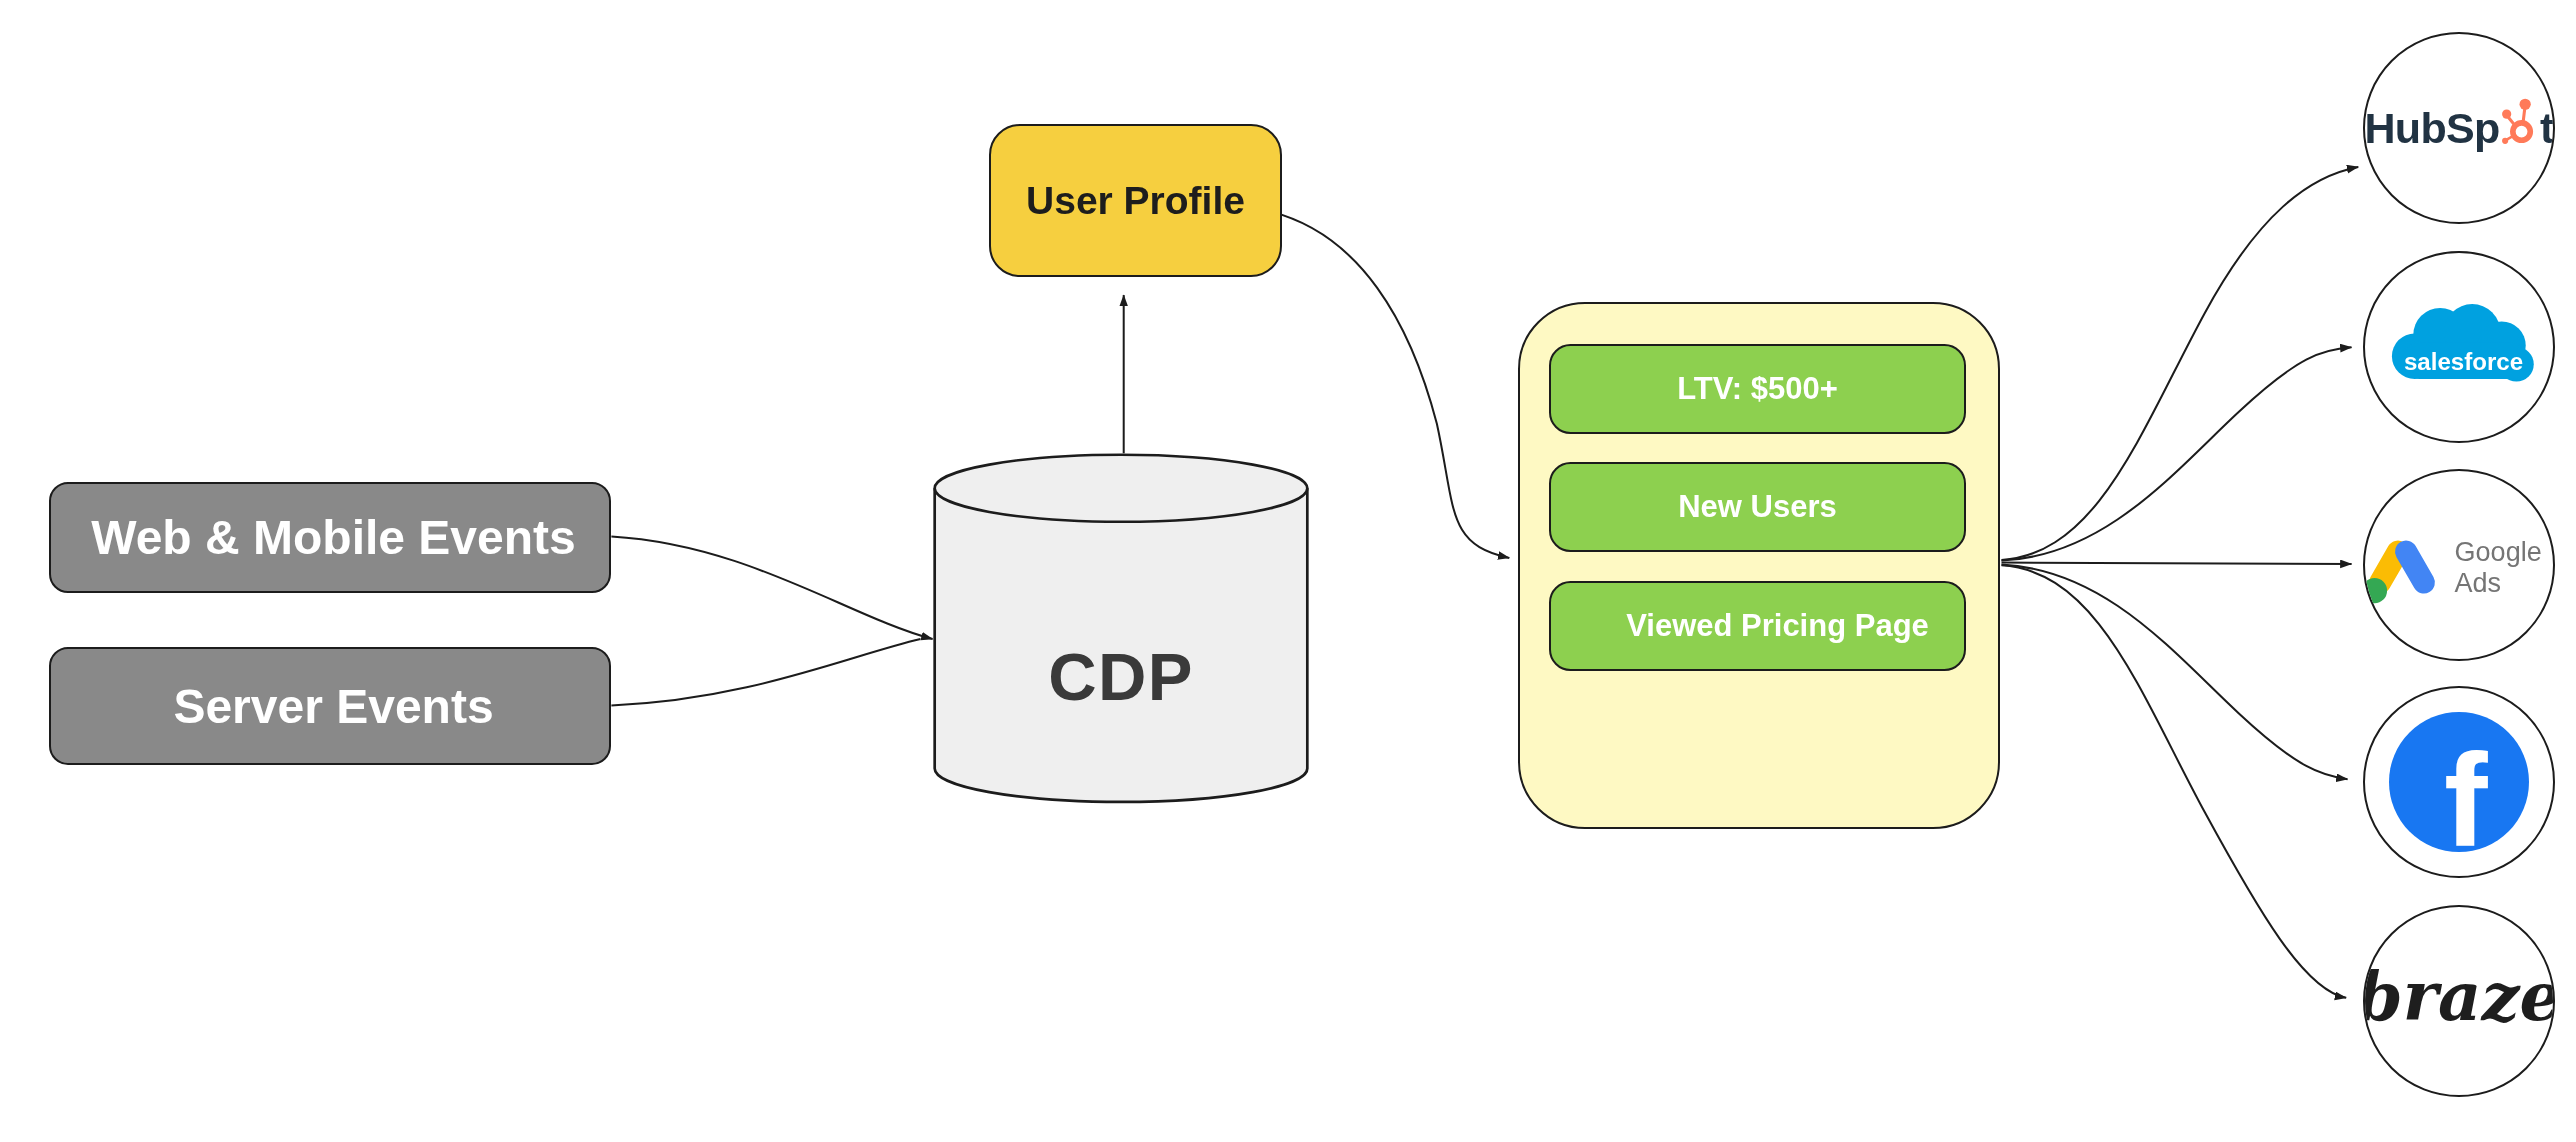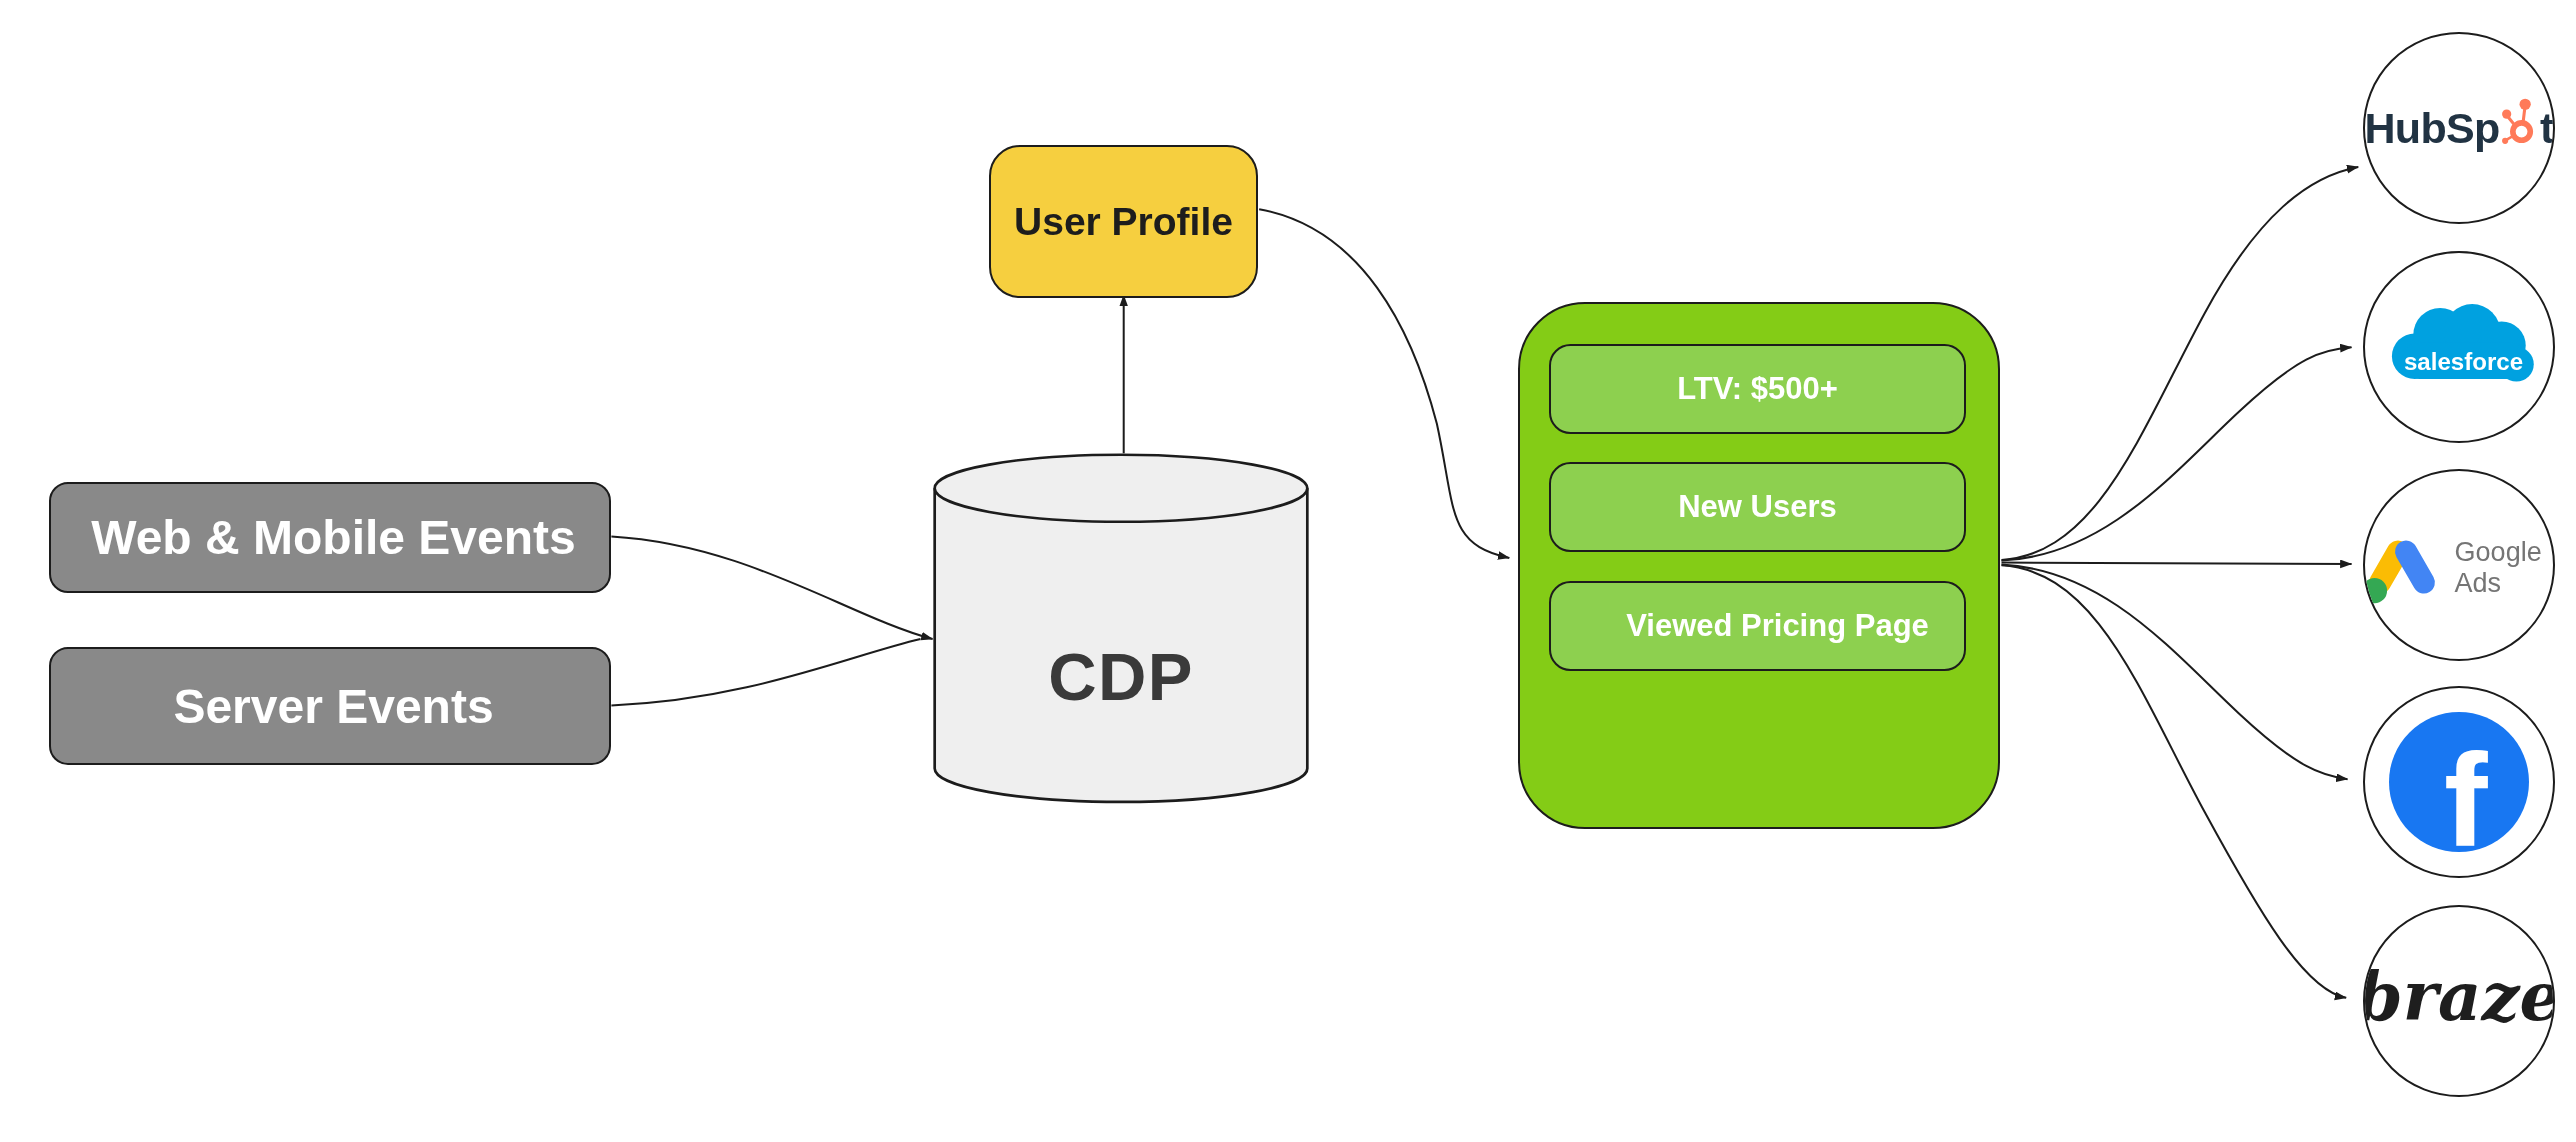--- a/index.html
+++ b/index.html
@@ -56,33 +56,33 @@
     left: 0; top: 186px;
     width: 100%;
     text-align: center;
     font-size: 67px;
     font-weight: bold;
     color: #3a3a3a;
     letter-spacing: 1.3px;
   }
 
   #user-profile {
-    left: 989px; top: 145px;
-    width: 269px; height: 153px;
+    left: 989px; top: 124px;
+    width: 293px; height: 153px;
     background: #f6cf3f;
     border: 2.7px solid #1c1c1c;
     border-radius: 31px;
     color: #1d1d1d;
     font-size: 39px;
   }
 
   #segments {
     left: 1518px; top: 302px;
     width: 482px; height: 527px;
-    background: #84cc16;
+    background: #fef9c3;
     border: 2.7px solid #1c1c1c;
     border-radius: 67px;
   }
   .segment {
     position: absolute;
     left: 29px;
     width: 417px;
     height: 90px;
     box-sizing: border-box;
     background: #8dd04f;

